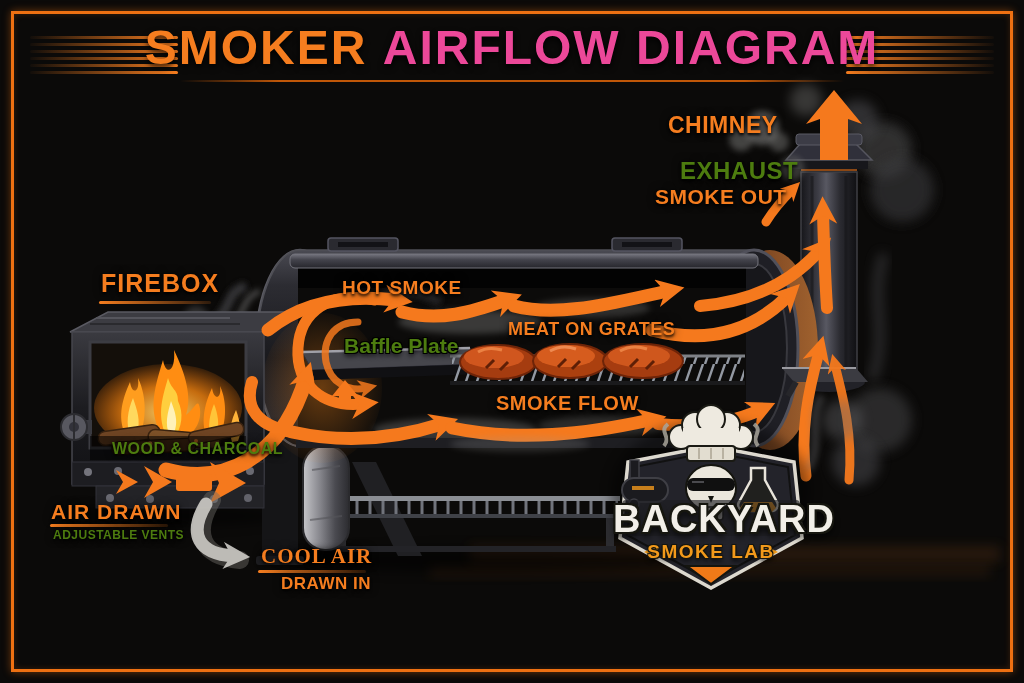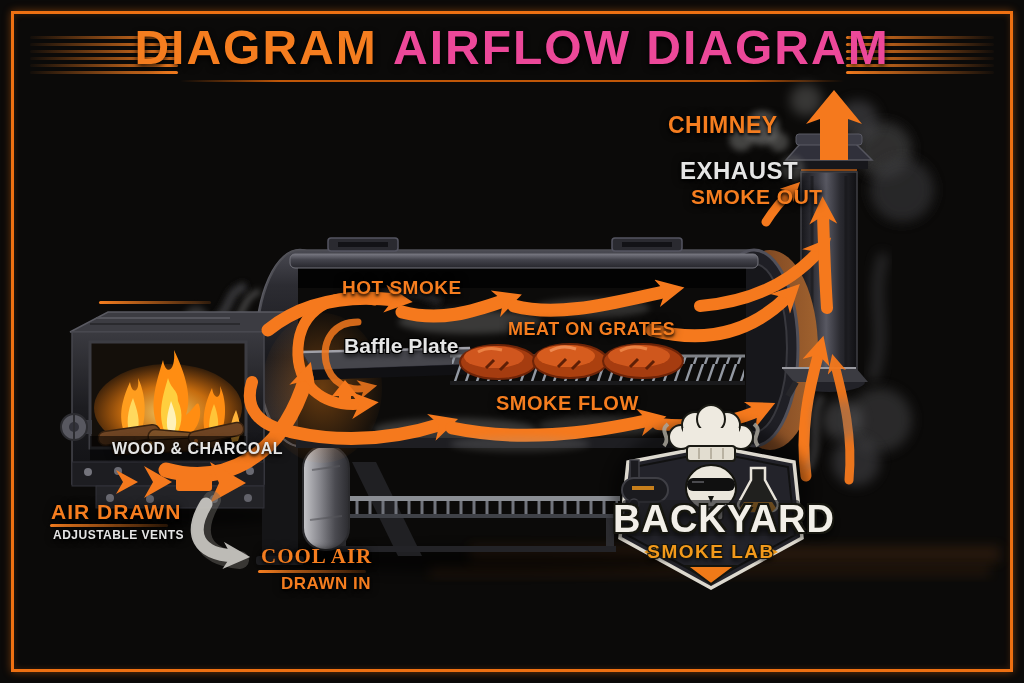--- a/index.html
+++ b/index.html
@@ -20,26 +20,26 @@
   .lines i{display:block;height:2.5px;margin-bottom:4.5px;border-radius:2px;}
   .lines-left{left:30px;}
   .lines-left i{background:linear-gradient(to left,#f57d1f,rgba(245,125,31,.03));}
   .lines-right{left:846px;}
   .lines-right i{background:linear-gradient(to right,#f57d1f,rgba(245,125,31,.03));}
 
   
   .lab{position:absolute;font-weight:bold;white-space:nowrap;letter-spacing:.5px;
        text-shadow:0 2px 3px rgba(0,0,0,.95),0 0 8px rgba(0,0,0,.8);}
   .orange{color:#f57d1f;}
-  .white{color:#e5e5e5;}
+  .white{color:#4d7c0f;}
   .ul{position:absolute;height:3px;background:linear-gradient(to right,#f57d1f,rgba(245,125,31,.15));border-radius:2px;}
 
   .chimney-l{left:668px;top:112px;font-size:23px;}
   .exhaust-l{left:680px;top:157px;font-size:24px;}
-  .smokeout-l{left:655px;top:185px;font-size:21px;margin-left:36px;}
+  .smokeout-l{left:655px;top:185px;font-size:21px;}
   .firebox-l{left:101px;top:269px;font-size:25px;letter-spacing:1px;}
   .hotsmoke-l{left:342px;top:277px;font-size:19px;}
   .baffle-l{left:344px;top:334px;font-size:21px;letter-spacing:0;
             text-shadow:-1px -1px 0 #000,1px -1px 0 #000,-1px 1px 0 #000,1px 1px 0 #000,0 3px 5px #000;}
   .meat-l{left:508px;top:319px;font-size:18px;}
   .smokeflow-l{left:496px;top:392px;font-size:20px;}
   .wood-l{left:112px;top:440px;font-size:16px;letter-spacing:.5px;}
   .airintake-l{left:51px;top:500px;font-size:21px;letter-spacing:1px;}
   .adjvents-l{left:53px;top:528px;font-size:12px;letter-spacing:.5px;}
   .coolair-l{left:261px;top:544px;font-size:21px;letter-spacing:1px;font-family:Liberation Serif, serif;}
@@ -408,27 +408,28 @@
       <i></i>
     </div>
   <div class="lines lines-right">
       <i></i>
       <i></i>
       <i></i>
       <i></i>
       <i></i>
       <i></i>
     </div>
-  <div class="title"><span class="hl">DIAGRAM</span><span class="rest">&nbsp;<span>AIRFLOW DIAGRAM</span></span></div>
+  <div class="title"><span class="hl">SMOKER</span><span class="rest">&nbsp;<span>AIRFLOW DIAGRAM</span></span></div>
   <div class="title-underline"></div>
 
   <div class="lab orange chimney-l">CHIMNEY</div>
   <div class="lab white exhaust-l">EXHAUST</div>
   <div class="lab orange smokeout-l">SMOKE OUT</div>
 
+  <div class="lab orange firebox-l">FIREBOX</div>
   <div class="ul" style="left:99px;top:301px;width:112px;"></div>
 
   <div class="lab orange hotsmoke-l">HOT SMOKE</div>
   <div class="lab white baffle-l">Baffle Plate</div>
   <div class="lab orange smokeflow-l">SMOKE FLOW</div>
   <div class="lab orange meat-l">MEAT ON GRATES</div>
   <div class="lab white wood-l">WOOD &amp; CHARCOAL</div>
 
   <div class="lab orange airintake-l">AIR DRAWN</div>
   <div class="ul" style="left:50px;top:524px;width:118px;"></div>

